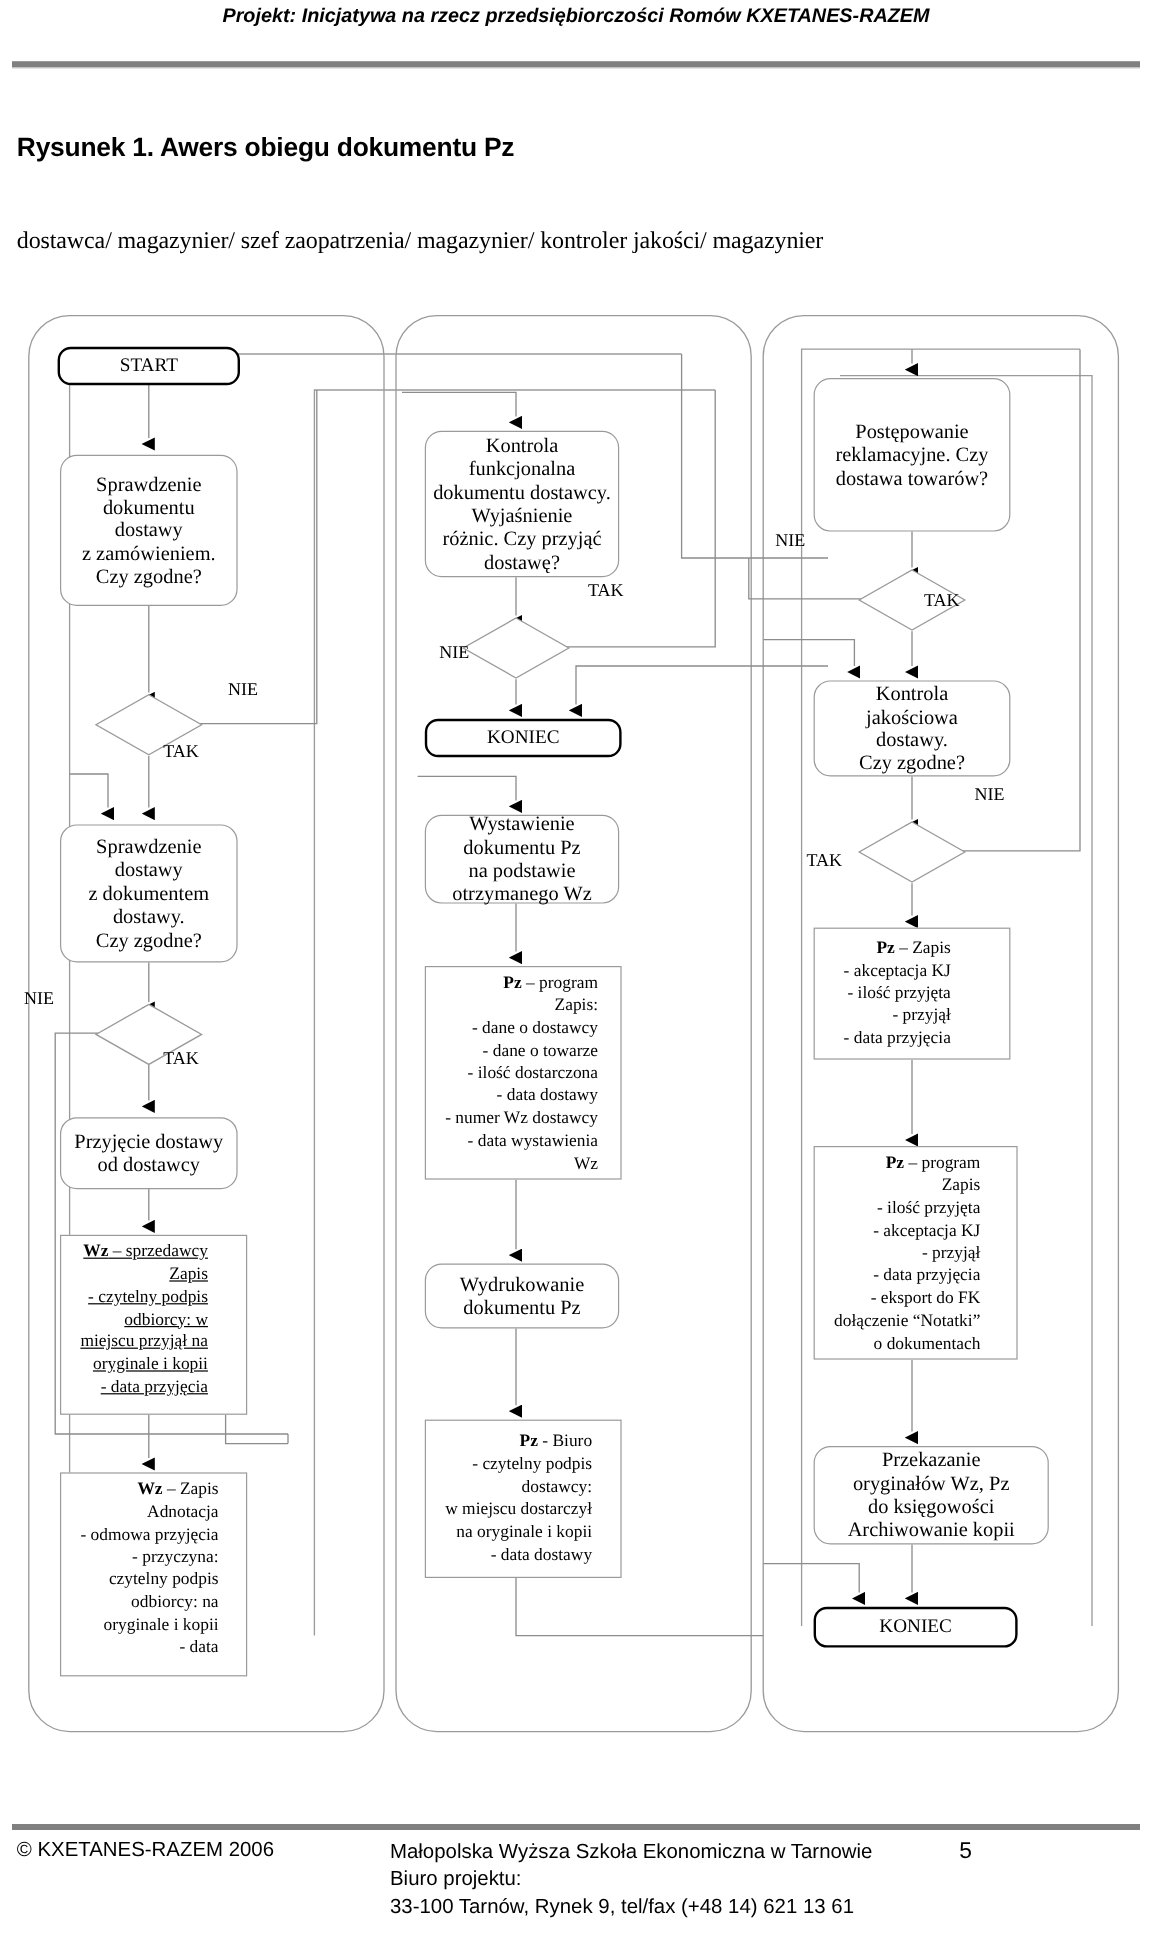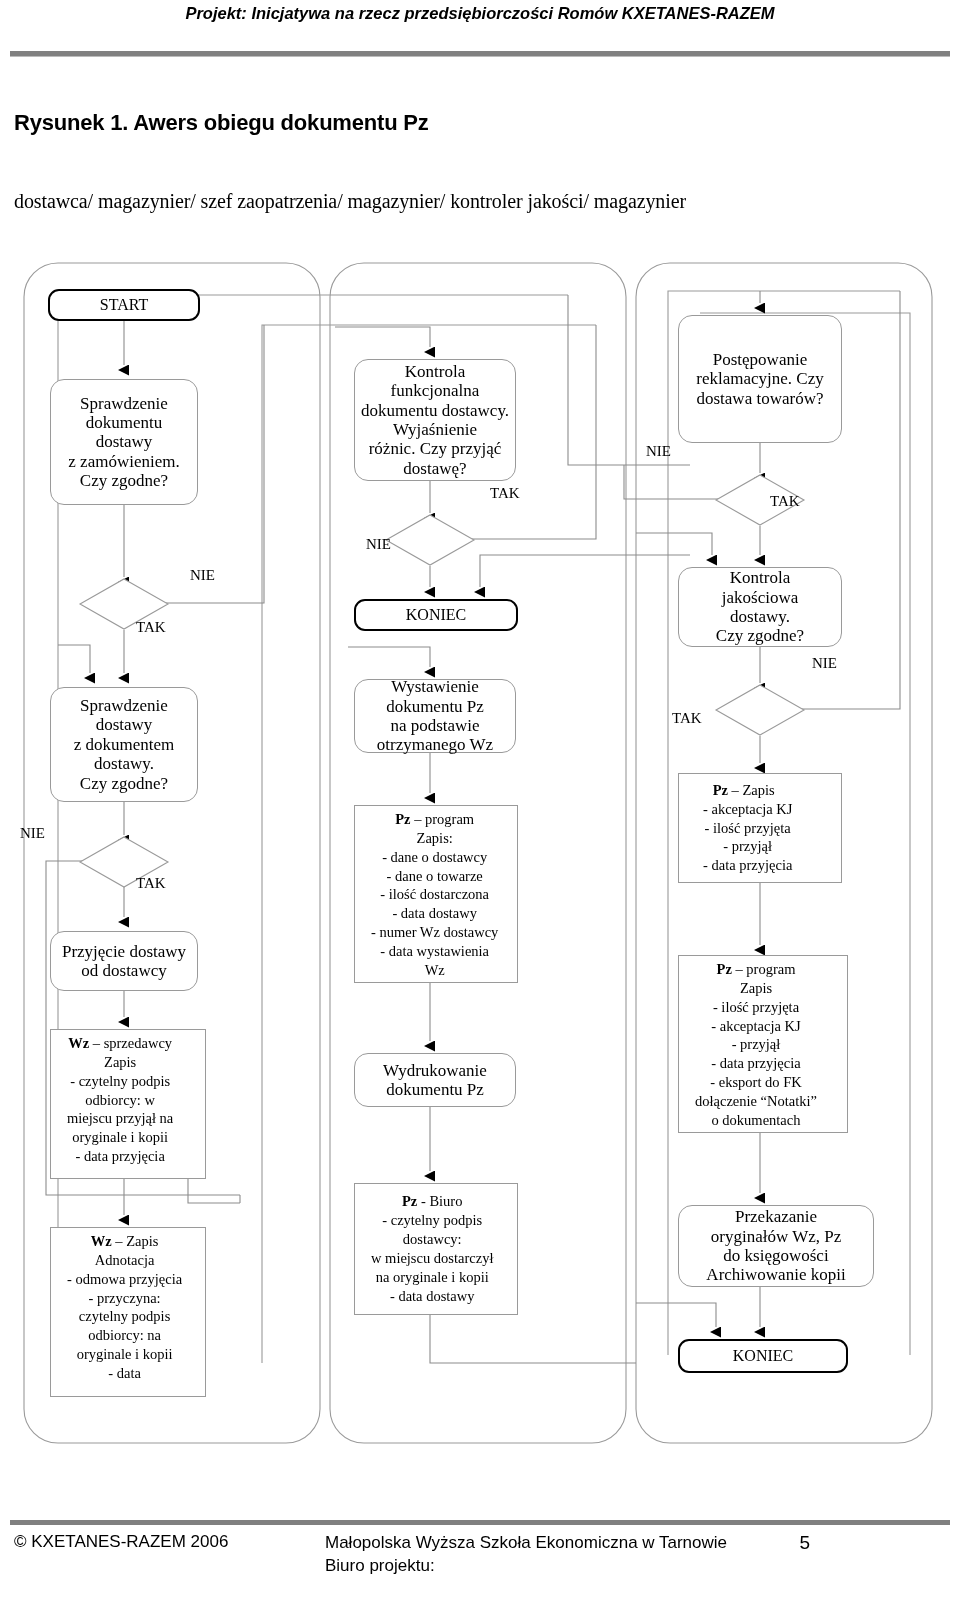--- a/index.html
+++ b/index.html
@@ -40,21 +40,21 @@
   
   .node{
     position:absolute;box-sizing:border-box;
     font-family:"Liberation Serif", serif;
     display:flex;align-items:center;justify-content:center;
     text-align:center;line-height:1.14;font-size:17px;
   }
   .node.proc{border:1px solid #9a9a9a;border-radius:14px;background:#fff;}
   .node.term{border:2.6px solid #000;border-radius:11px;background:#fff;font-size:16px;}
   .node.rec{border:1px solid #9a9a9a;border-radius:0;background:#fff;
-            justify-content:flex-start;text-align:center;padding:4px 6px 4px 16px;
+            justify-content:flex-start;text-align:right;padding:4px 6px 4px 16px;
             align-items:flex-start;line-height:1.30;font-size:14.5px;}
   .node.rec b{font-weight:bold;}
   .lbl{
     position:absolute;font-family:"Liberation Serif", serif;font-size:15px;
     white-space:nowrap;
   }
 
   
   #foot-rule{position:absolute;left:10px;top:1520px;width:940px;height:5px;background:#808080;}
   #footer{position:absolute;left:0;top:1528px;width:828px;height:80px;
@@ -196,21 +196,21 @@
 
   <svg style="position:absolute;left:78px;top:580px;" width="92" height="54">
       <polygon points="46,2 90,27 46,52 2,27" fill="#fff" stroke="#9a9a9a" stroke-width="1.1"></polygon>
     </svg>
   <div class="lbl" style="left:20px;top:570px;">NIE</div>
   <div class="lbl" style="left:136px;top:620px;">TAK</div>
 
   <div class="node proc" style="left:50px;top:676px;width:148px;height:60px;white-space:pre-line;">Przyjęcie dostawy
 od dostawcy</div>
 
-  <div class="node rec" style="left:50px;top:774px;width:156px;height:150px;">
+  <div class="node rec" style="left:50px;top:774px;width:156px;height:150px;text-decoration:underline;">
     <div>
       <b>Wz</b><span> – sprzedawcy</span>
       <div style="white-space:pre-line;">Zapis
 - czytelny podpis
 odbiorcy: w
 miejscu przyjął na
 oryginale i kopii
 - data przyjęcia</div>
     </div>
   </div>
@@ -328,15 +328,16 @@
 
   <div class="node term" style="left:678px;top:1084px;width:170px;height:34px;">KONIEC</div>
 </div>
 
 <div id="foot-rule"></div>
 <div id="footer">
   <div id="foot-copy">© KXETANES-RAZEM 2006</div>
   <div id="foot-office">
     <div>Małopolska Wyższa Szkoła Ekonomiczna w Tarnowie</div>
     <div>Biuro projektu:</div>
+    <div>33-100 Tarnów, Rynek 9, tel/fax (+48 14) 621 13 61</div>
   </div>
   <div id="foot-page">5</div>
 </div>
 
 </body></html>

